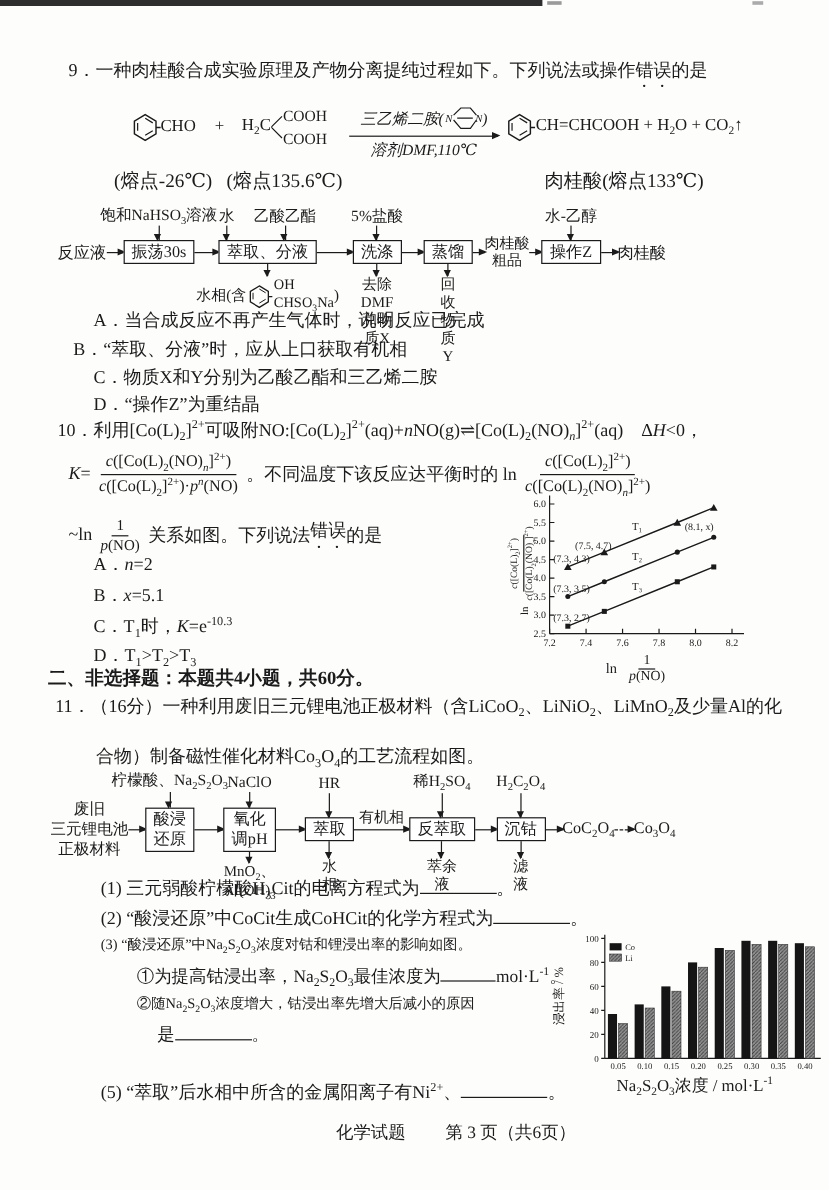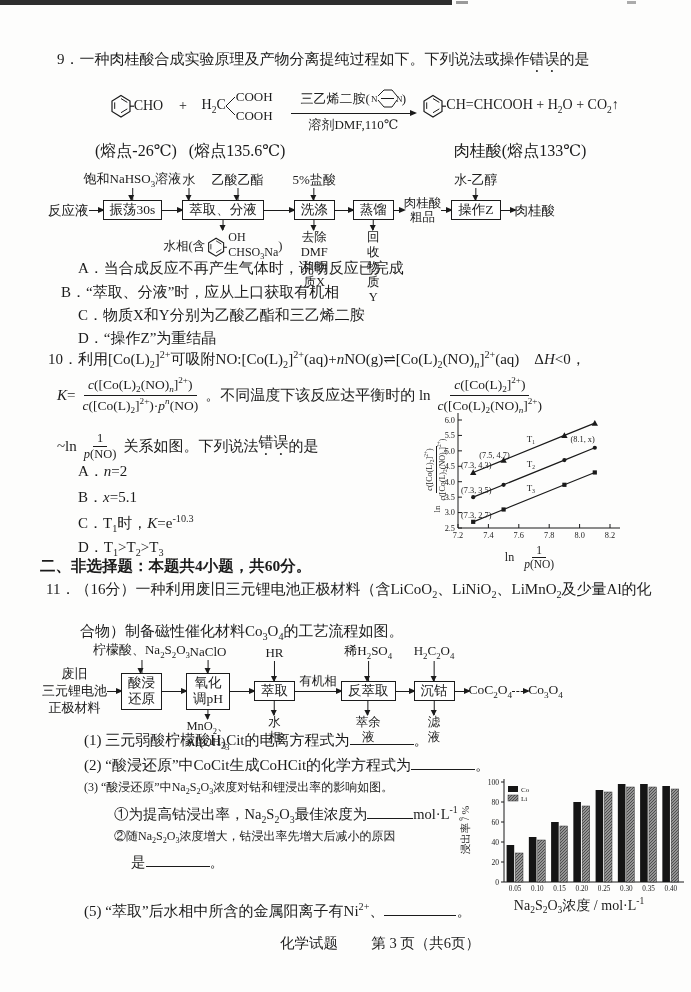--- a/index.html
+++ b/index.html
@@ -90,21 +90,21 @@
         <svg width="10" height="30" viewBox="0 0 10 30">
           <path d="M0 15 L9 6 M0 15 L9 24" stroke="#1b1b1b" stroke-width="1" fill="none"></path>
         </svg>
         <span class="coohcol">
           <span>COOH</span>
           <span>COOH</span>
         </span>
       </div>
       <div class="schnote">(熔点135.6℃)</div>
     </div>
-    <div class="rxarr" style="margin-top:4px;">
+    <div class="rxarr" style="margin-top:4px;font-style:italic;">
       <div class="rxtop">
         <span>三乙烯二胺(</span>
         <svg width="32" height="26" viewBox="0 0 32 26">
           <path d="M8 10 L14 4 L22 4 L27 10 M8 14 L14 21 L22 21 L27 14 M11 12.5 L24 12.5" stroke="#1b1b1b" stroke-width="1" fill="none"></path>
           <text x="1" y="16" font-size="9">N</text>
           <text x="26" y="16" font-size="9">N</text>
         </svg>
         <span>)</span>
       </div>
       <div class="harr" style="width:124px;"></div>

